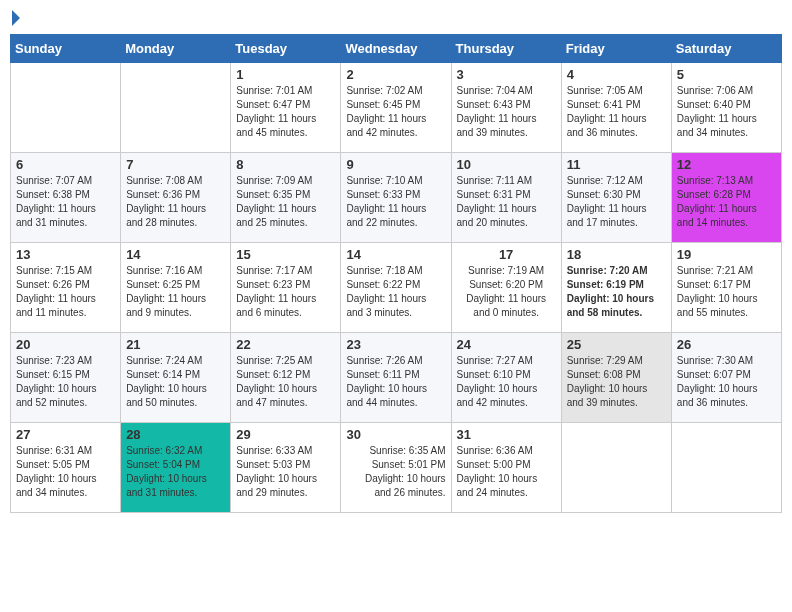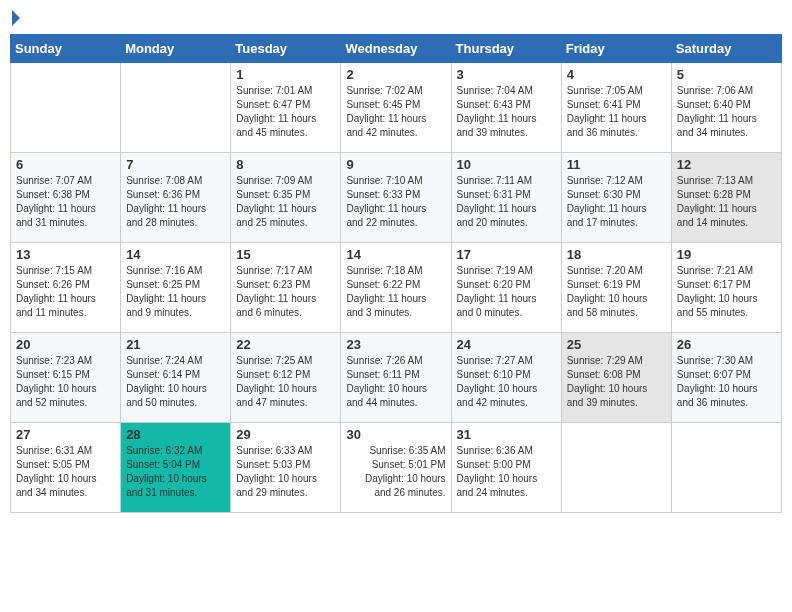--- a/index.html
+++ b/index.html
@@ -178,21 +178,21 @@
           <div class="cell-text" style="white-space: pre-line;">Sunrise: 7:11 AM
 Sunset: 6:31 PM
 Daylight: 11 hours and 20 minutes.</div>
         </td>
         <td style="background: rgb(245, 247, 250);">
           <span class="day-num">11</span>
           <div class="cell-text" style="white-space: pre-line;">Sunrise: 7:12 AM
 Sunset: 6:30 PM
 Daylight: 11 hours and 17 minutes.</div>
         </td>
-        <td style="background: #e5e5e5;">
+        <td style="background: #d946ef;">
           <span class="day-num">12</span>
           <div class="cell-text" style="white-space: pre-line;">Sunrise: 7:13 AM
 Sunset: 6:28 PM
 Daylight: 11 hours and 14 minutes.</div>
         </td>
       </tr>
       <tr>
         <td style="background: rgb(255, 255, 255);">
           <span class="day-num">13</span>
           <div class="cell-text" style="white-space: pre-line;">Sunrise: 7:15 AM
@@ -210,29 +210,29 @@
           <div class="cell-text" style="white-space: pre-line;">Sunrise: 7:17 AM
 Sunset: 6:23 PM
 Daylight: 11 hours and 6 minutes.</div>
         </td>
         <td style="background: rgb(255, 255, 255);">
           <span class="day-num">14</span>
           <div class="cell-text" style="white-space: pre-line;">Sunrise: 7:18 AM
 Sunset: 6:22 PM
 Daylight: 11 hours and 3 minutes.</div>
         </td>
-        <td style="background: rgb(255, 255, 255);">
+        <td style="background: rgb(255, 255, 255); text-align: center;">
           <span class="day-num">17</span>
           <div class="cell-text" style="white-space: pre-line;">Sunrise: 7:19 AM
 Sunset: 6:20 PM
 Daylight: 11 hours and 0 minutes.</div>
         </td>
         <td style="background: rgb(255, 255, 255);">
           <span class="day-num">18</span>
-          <div class="cell-text" style="white-space: pre-line;">Sunrise: 7:20 AM
+          <div class="cell-text" style="white-space: pre-line; font-weight: bold;">Sunrise: 7:20 AM
 Sunset: 6:19 PM
 Daylight: 10 hours and 58 minutes.</div>
         </td>
         <td style="background: rgb(255, 255, 255);">
           <span class="day-num">19</span>
           <div class="cell-text" style="white-space: pre-line;">Sunrise: 7:21 AM
 Sunset: 6:17 PM
 Daylight: 10 hours and 55 minutes.</div>
         </td>
       </tr>

